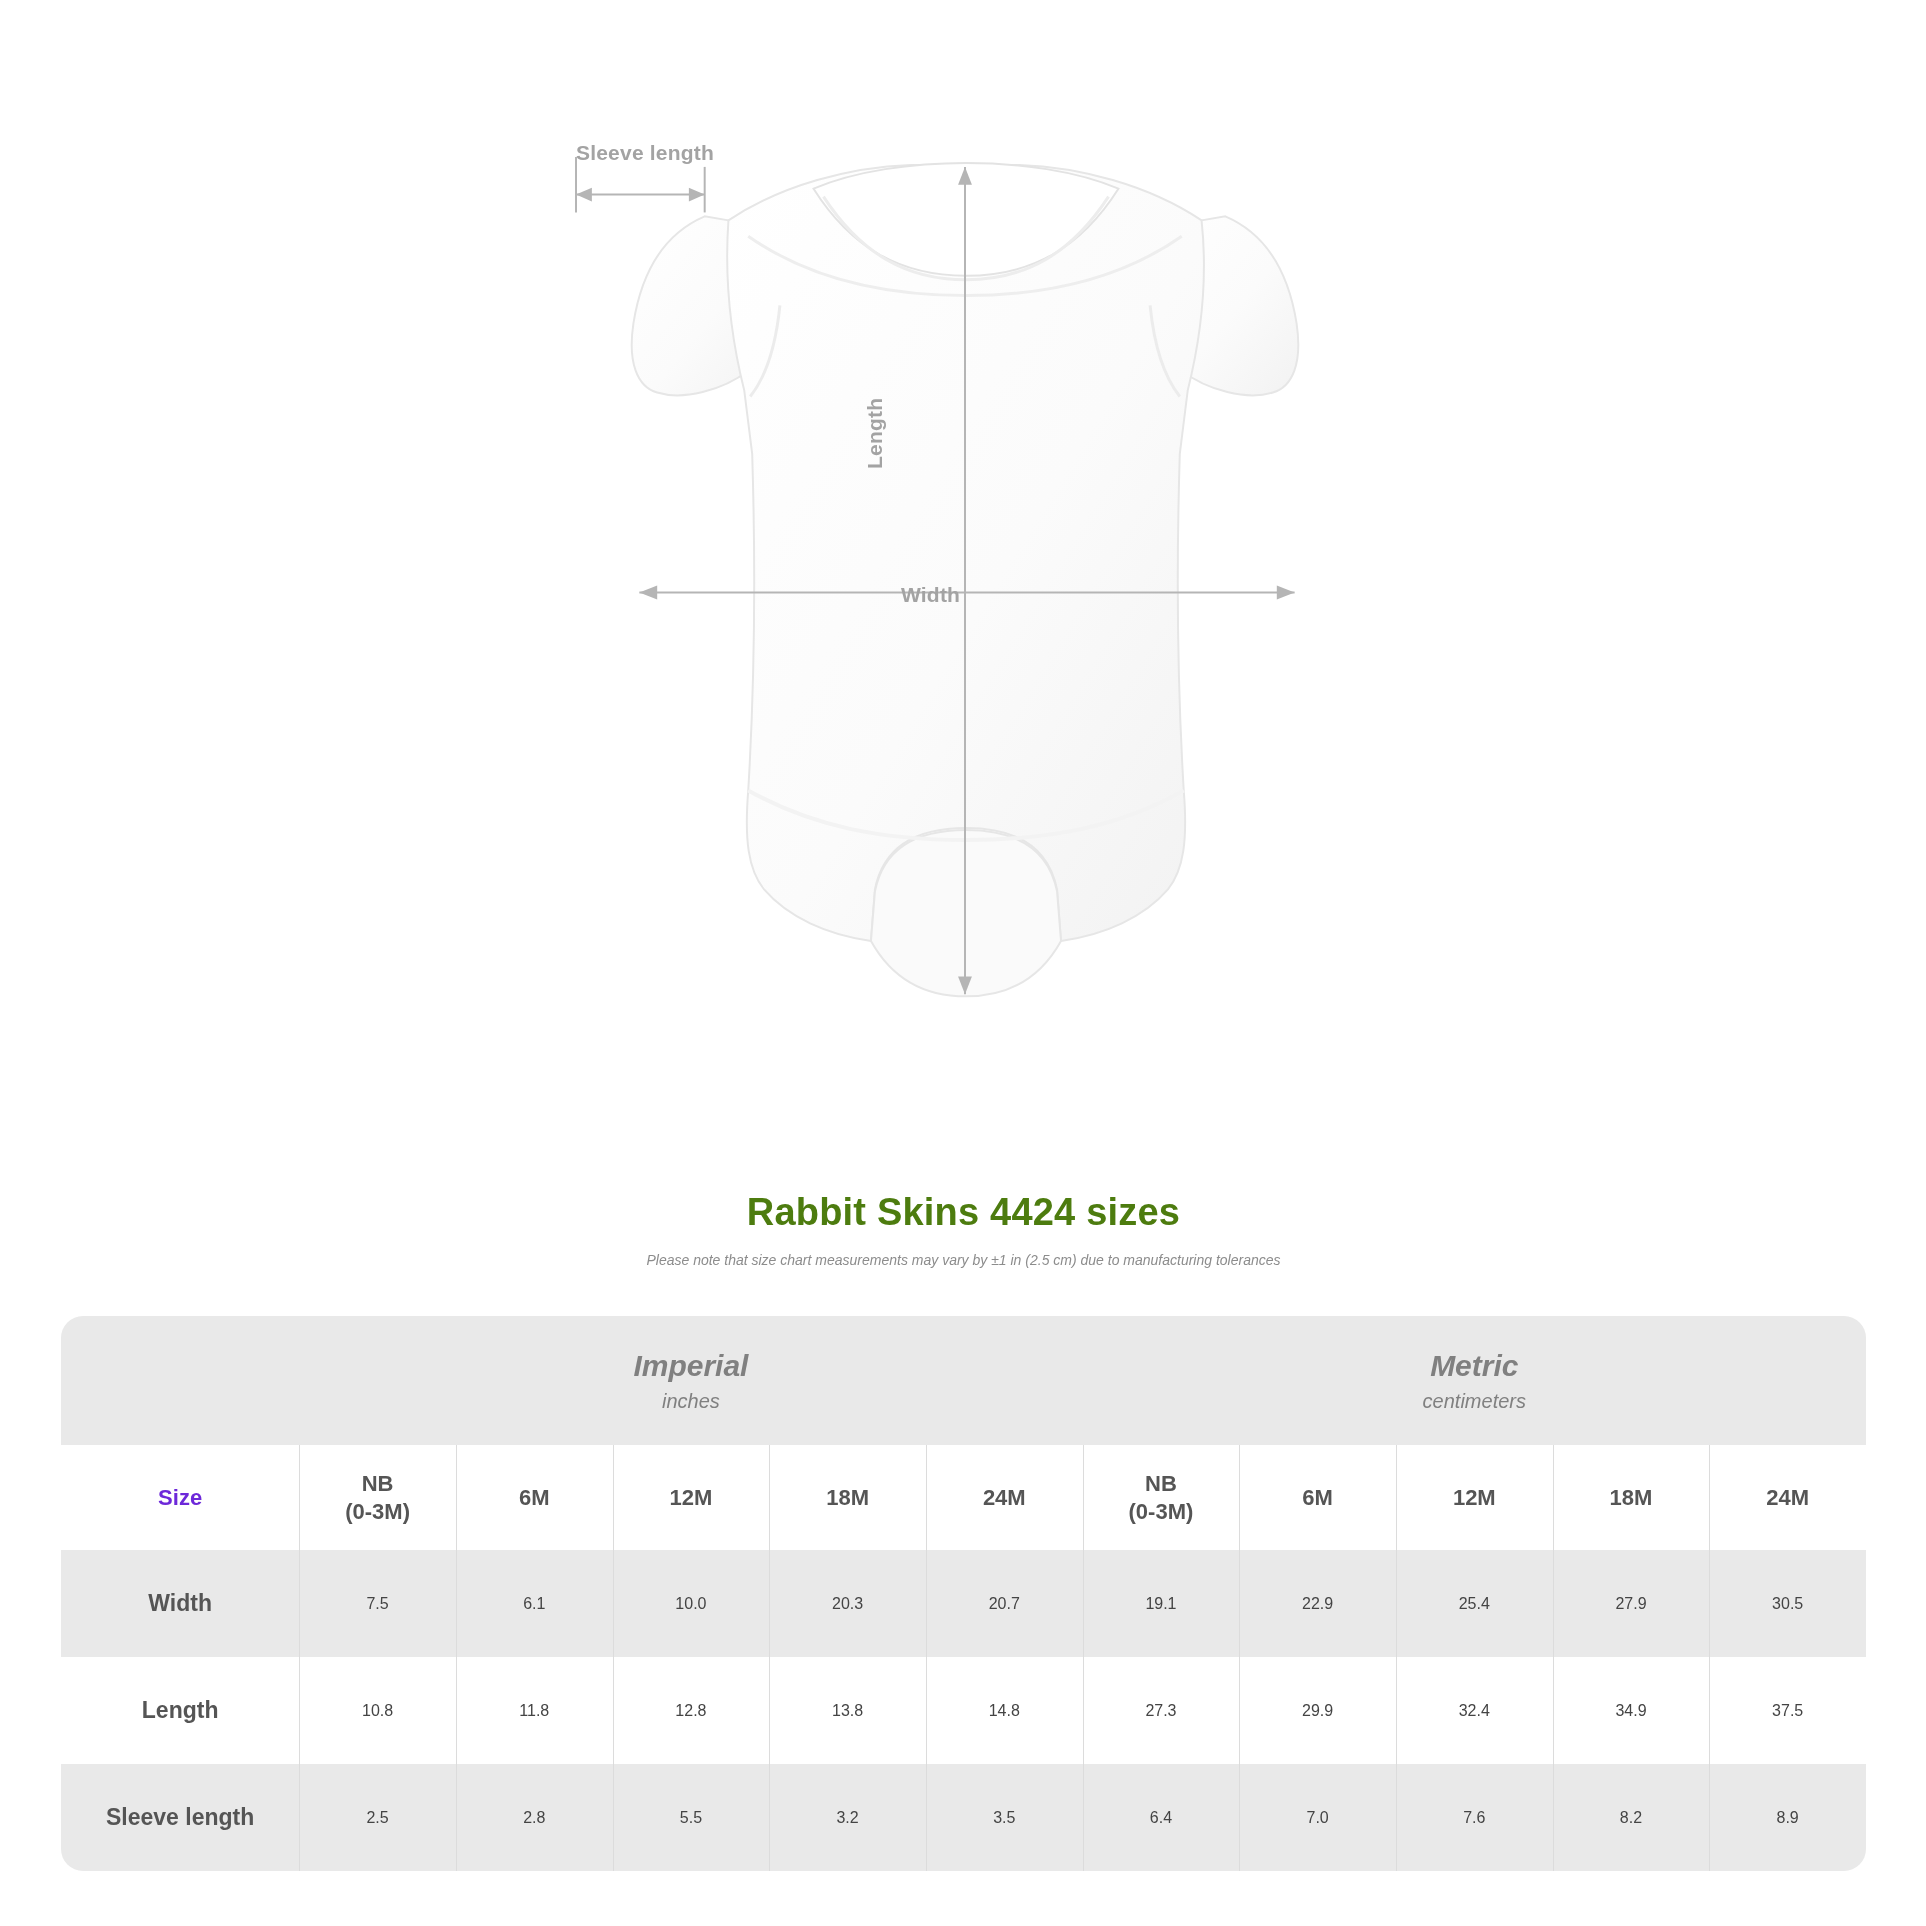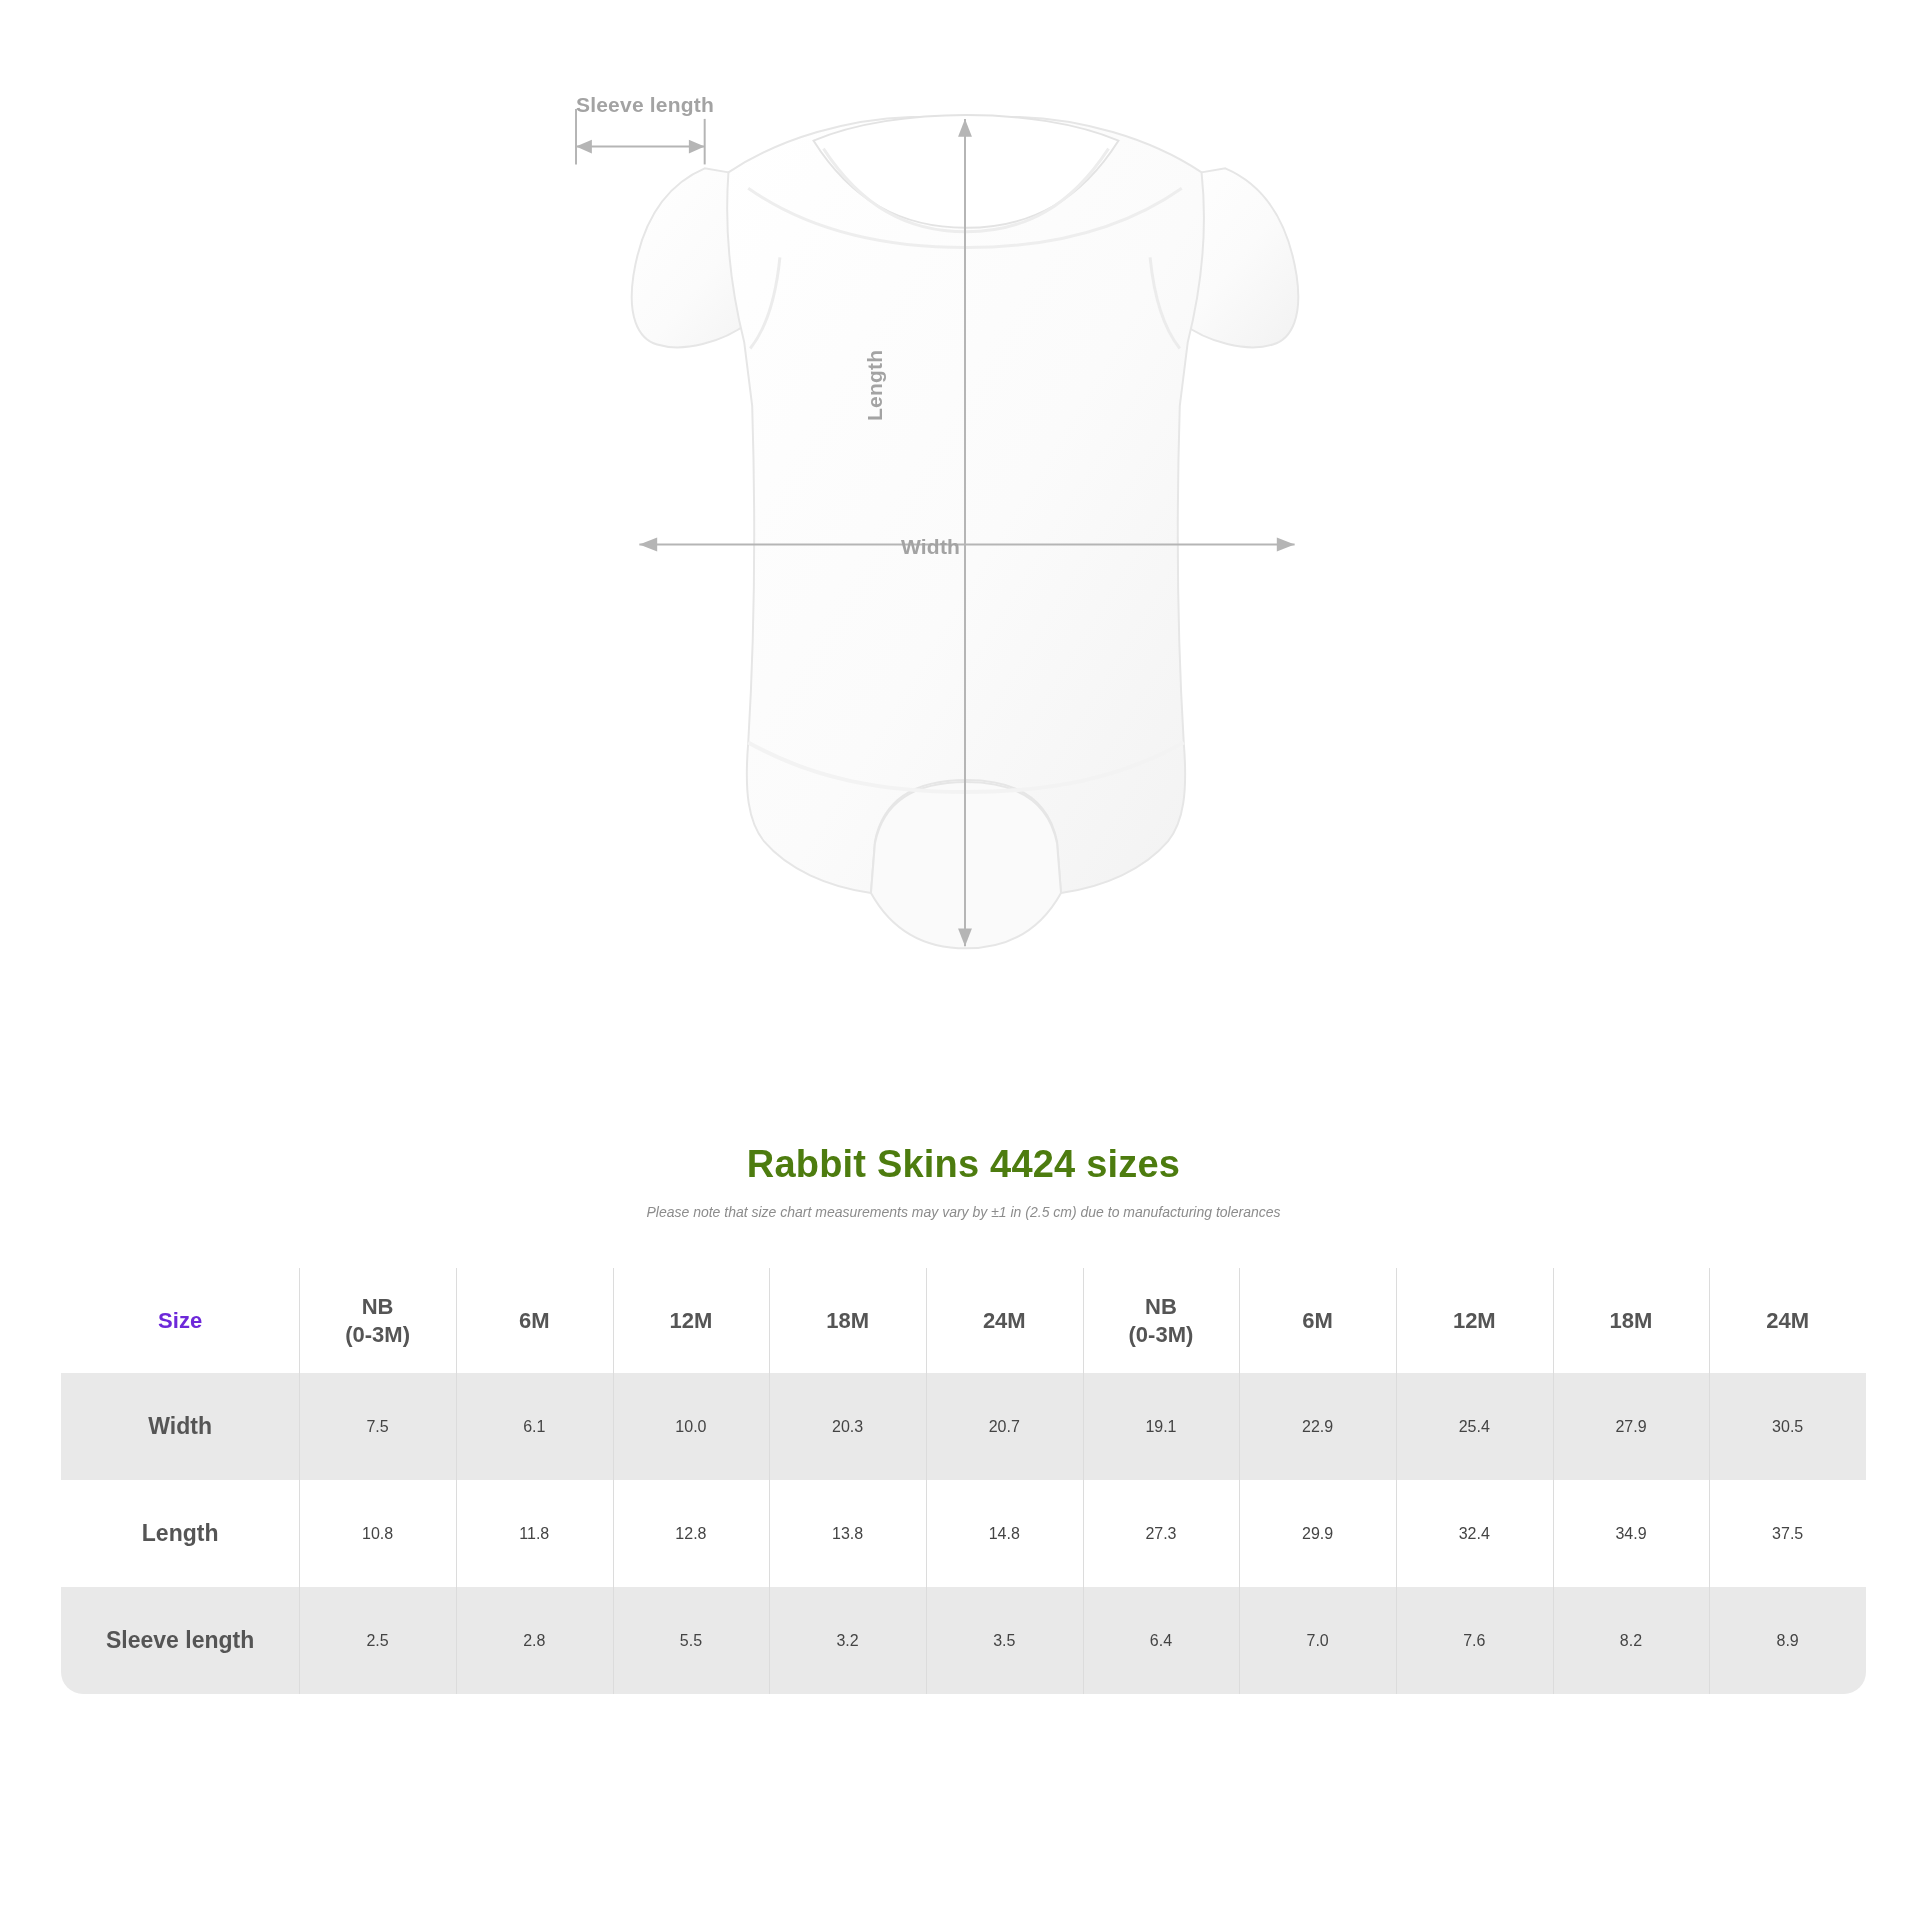--- a/index.html
+++ b/index.html
@@ -12,20 +12,21 @@
     height: 1927px;
     font-family: "Liberation Sans", sans-serif;
     color: #3d3d3d;
     overflow: hidden;
   }
   .page {
     position: relative;
     width: 1927px;
     height: 1786px;
     box-sizing: border-box;
+    margin-top: 48px;
   }
 
   
   .illustration {
     position: relative;
     width: 1927px;
     height: 1109px;
   }
   .garment-wrap {
     position: absolute;
@@ -244,20 +245,31 @@
           <col class="col-data">
           <col class="col-data">
           <col class="col-data">
         <col class="col-data">
           <col class="col-data">
           <col class="col-data">
           <col class="col-data">
           <col class="col-data">
       </colgroup>
       <tbody>
+        <tr class="unit-row">
+          <td></td>
+          <td colspan="5">
+            <div class="unit-name">Imperial</div>
+            <div class="unit-sub">inches</div>
+          </td>
+          <td colspan="5">
+            <div class="unit-name">Metric</div>
+            <div class="unit-sub">centimeters</div>
+          </td>
+        </tr>
 
         <tr class="head-row">
           <td class="rowlabel">Size</td>
           <td class="vline">
             <div>NB</div>
             <div>(0-3M)</div>
           </td>
           <td class="vline">
             <div>6M</div>
           </td>

